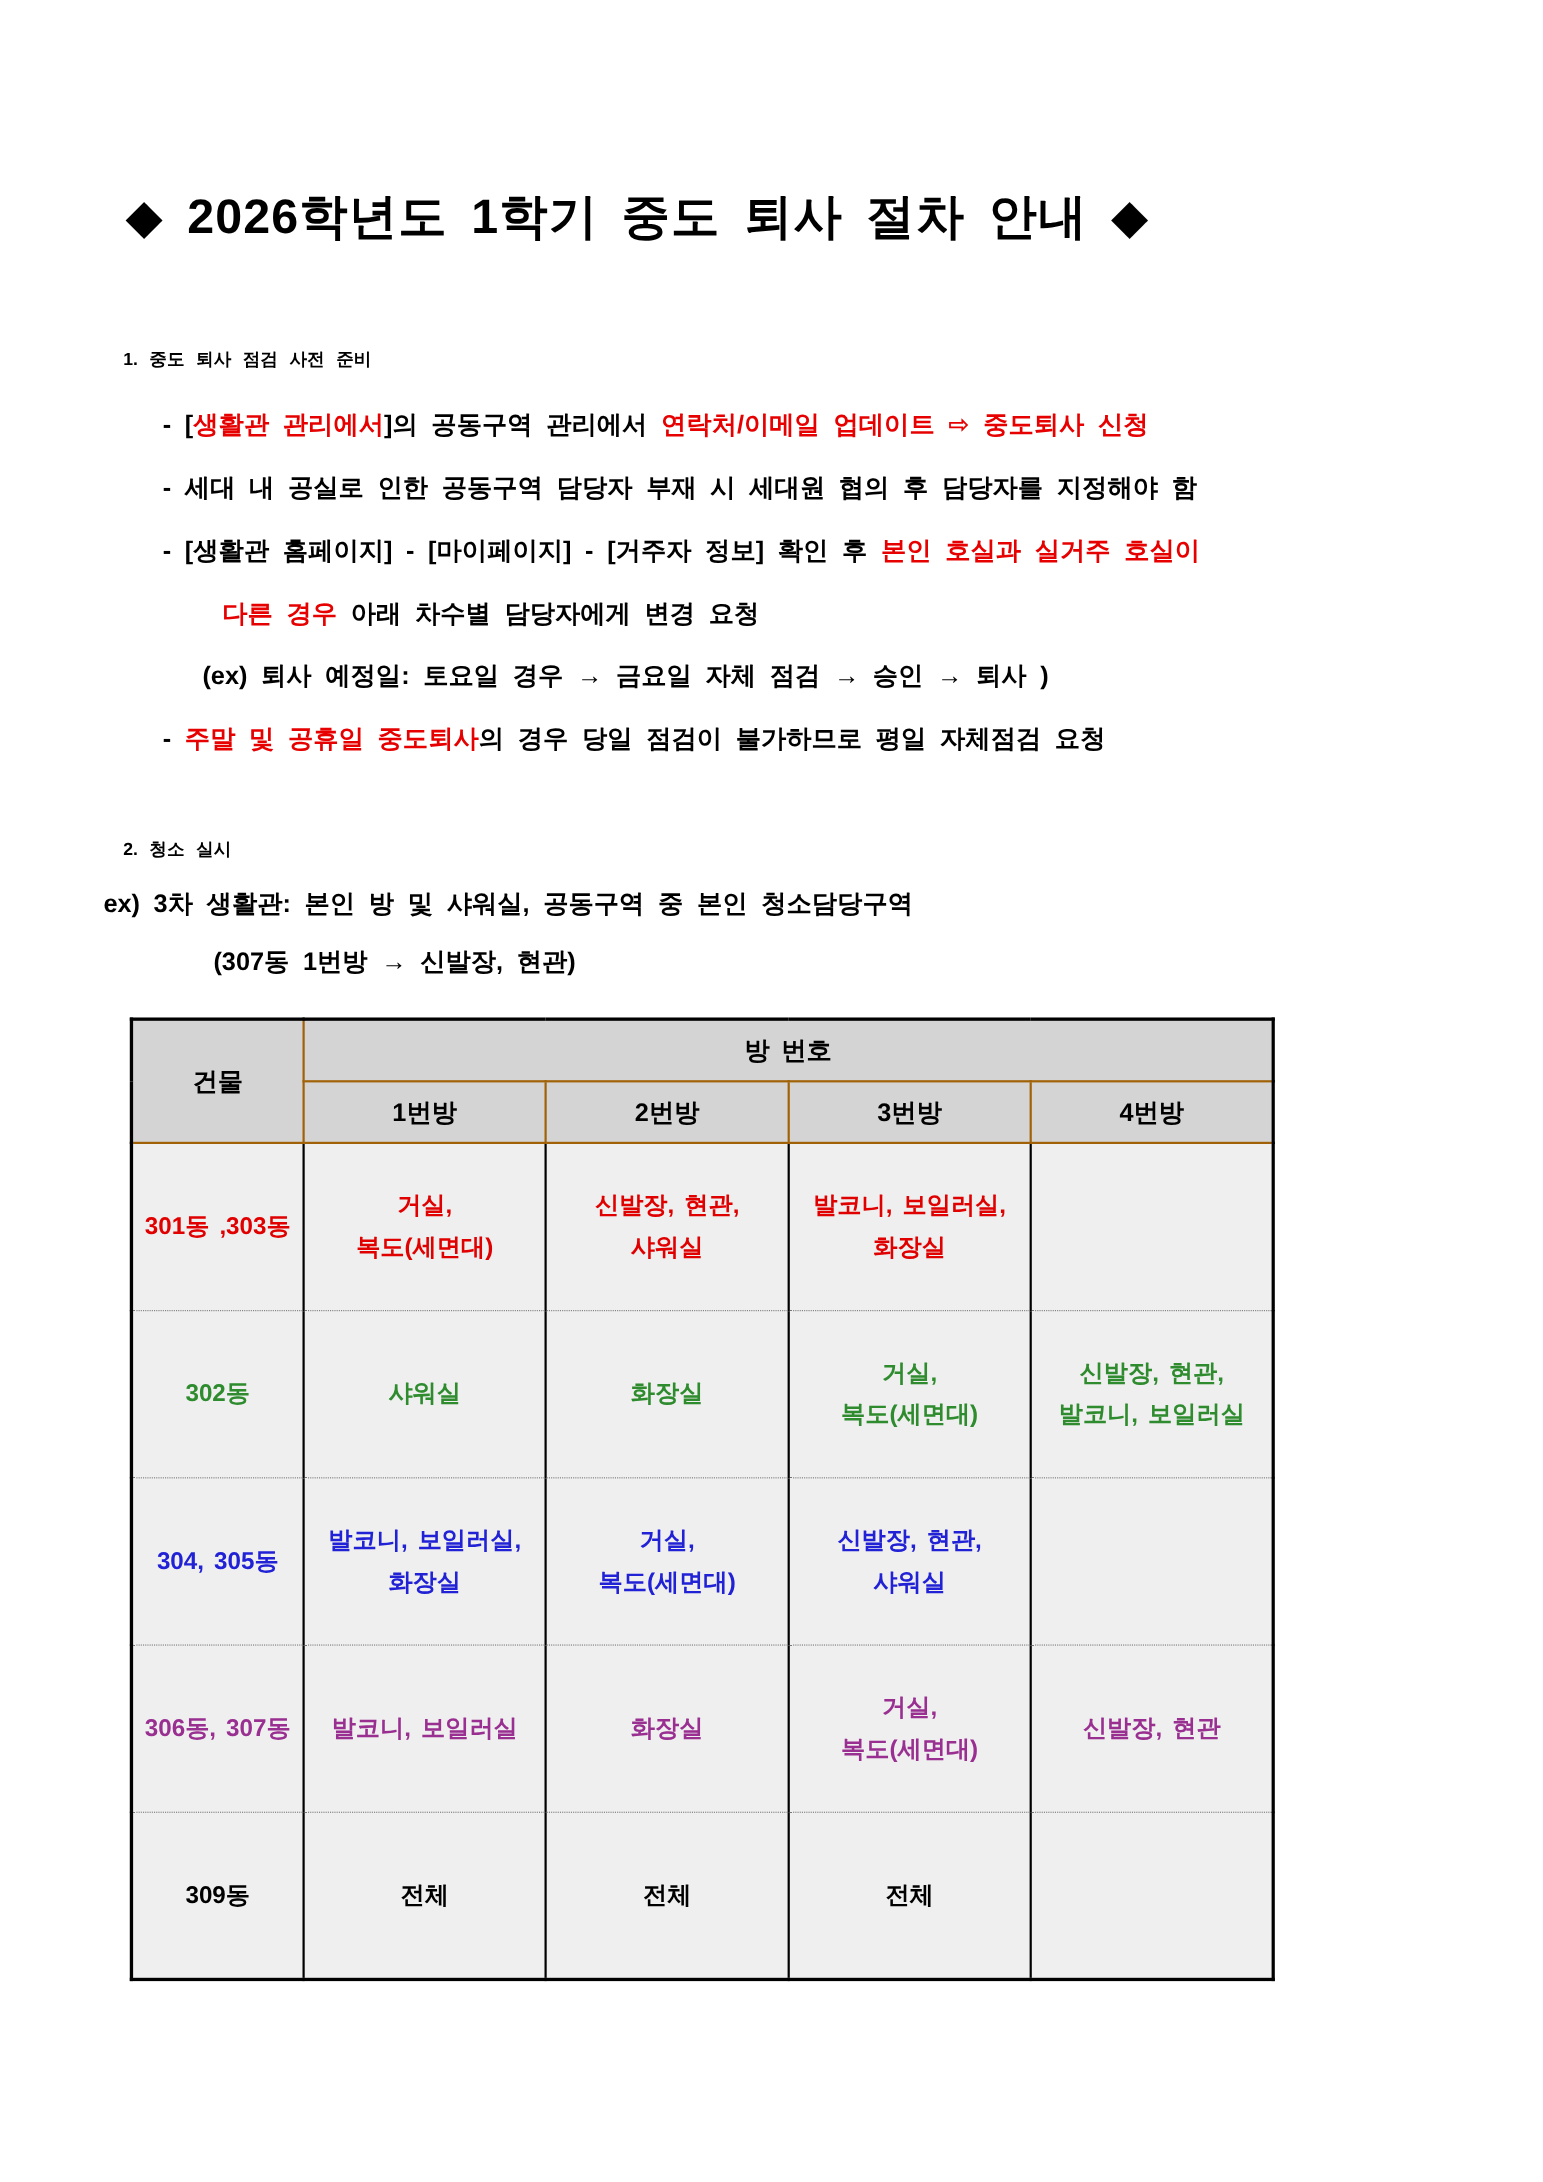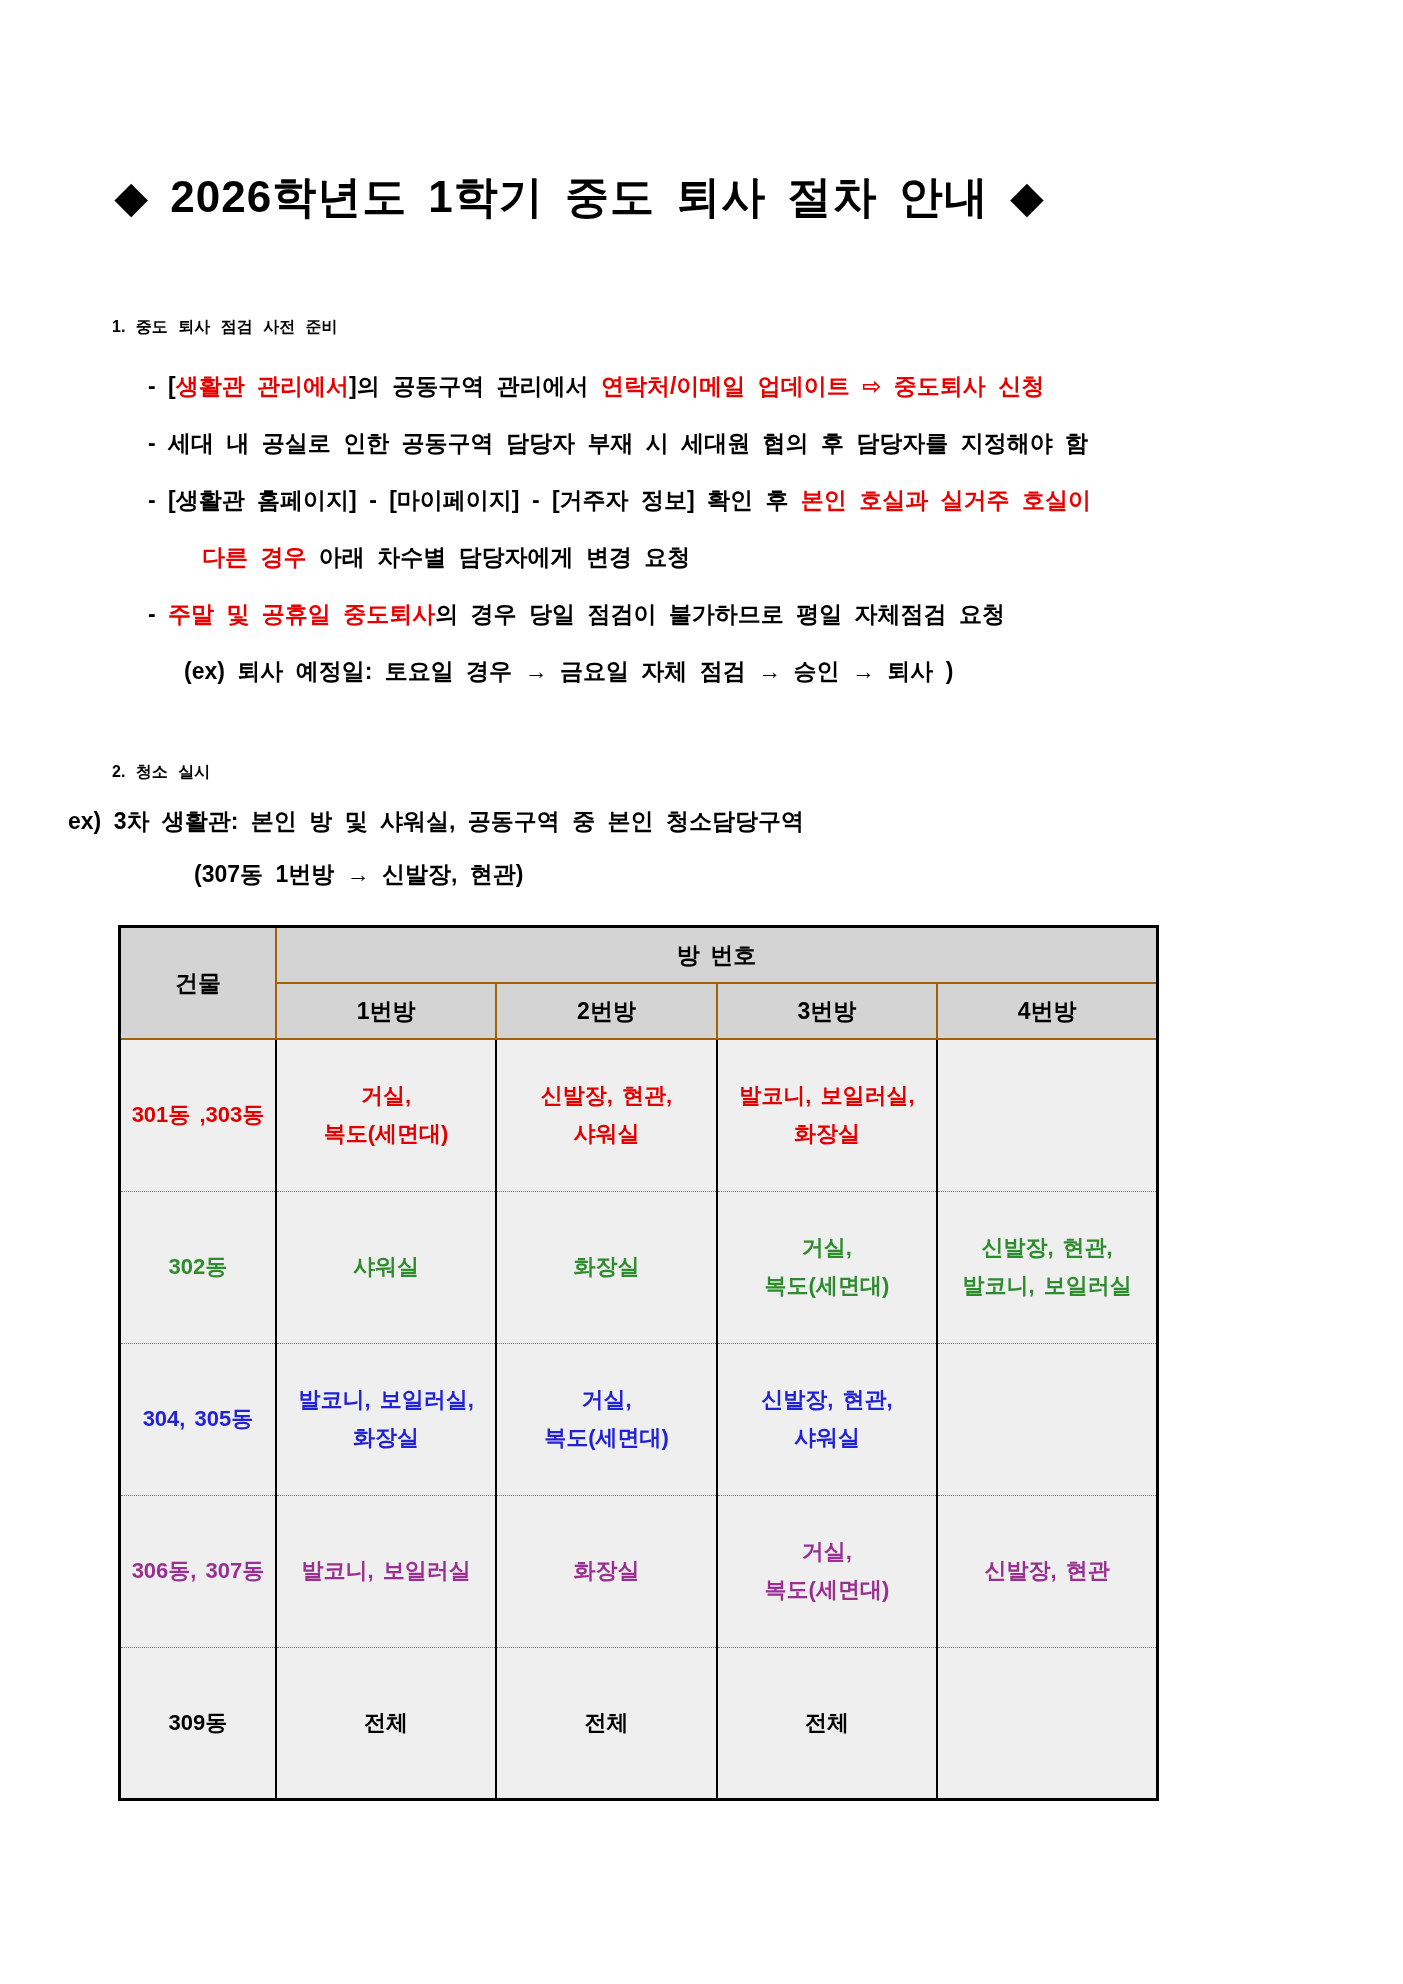--- a/index.html
+++ b/index.html
@@ -30,21 +30,21 @@
     margin-left:148px;
     font-size:23px; font-weight:600;
     line-height:57px; word-spacing:6px;
     white-space:nowrap;
   }
   .line.cont { margin-left:202px; }
   .line.ex   { margin-left:184px; }
 
   .sec2-lines { margin-top:12px; }
   .sec2-lines .line { line-height:53px; }
-  .sec2-lines .l1 { margin-left:68px; }
+  .sec2-lines .l1 { margin-left:94px; }
   .sec2-lines .l2 { margin-left:194px; }
 
   .red   { color:#e60000; }
   .black { color:#000000; }
 
   table.duty {
     margin:24px 0 0 118px;
     border-collapse:collapse;
     background:#efefef;
     border:3px solid #000;
@@ -80,22 +80,22 @@
 
   <h1 class="title">◆  2026학년도 1학기 중도 퇴사 절차 안내  ◆</h1>
 
   <div class="sec-heading sec1-heading">1. 중도 퇴사 점검 사전 준비</div>
 
   <div class="lines">
     <div class="line"><span class="black">- [</span><span class="red">생활관 관리에서</span><span class="black">]의 공동구역 관리에서 </span><span class="red">연락처/이메일 업데이트 ⇨ 중도퇴사 신청</span></div>
     <div class="line"><span class="black">- 세대 내 공실로 인한 공동구역 담당자 부재 시 세대원 협의 후 담당자를 지정해야 함</span></div>
     <div class="line"><span class="black">- [생활관 홈페이지] - [마이페이지] - [거주자 정보] 확인 후 </span><span class="red">본인 호실과 실거주 호실이</span></div>
     <div class="line cont"><span class="red">다른 경우</span><span class="black"> 아래 차수별 담당자에게 변경 요청</span></div>
+    <div class="line ex"><span class="black">(ex) 퇴사 예정일: 토요일 경우 → 금요일 자체 점검 → 승인 → 퇴사 )</span></div>
     <div class="line"><span class="black">- </span><span class="red">주말 및 공휴일 중도퇴사</span><span class="black">의 경우 당일 점검이 불가하므로 평일 자체점검 요청</span></div>
-    <div class="line ex"><span class="black">(ex) 퇴사 예정일: 토요일 경우 → 금요일 자체 점검 → 승인 → 퇴사 )</span></div>
   </div>
 
   <div class="sec-heading sec2-heading">2. 청소 실시</div>
 
   <div class="lines sec2-lines">
     <div class="line l1"><span class="black">ex) 3차 생활관: 본인 방 및 샤워실, 공동구역 중 본인 청소담당구역</span></div>
     <div class="line l2"><span class="black">(307동 1번방 → 신발장, 현관)</span></div>
   </div>
 
   <table class="duty">

